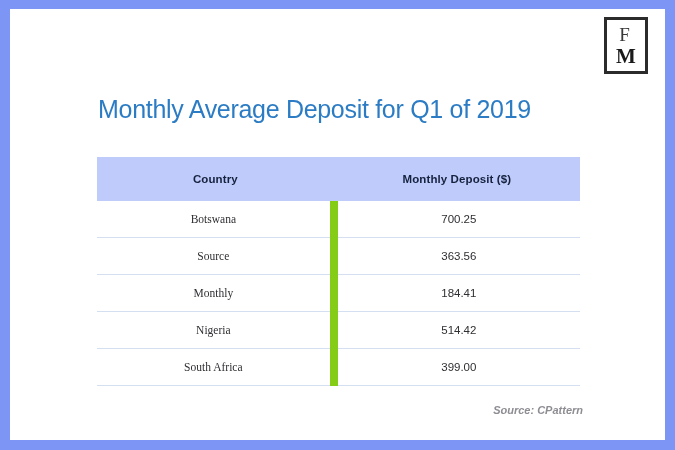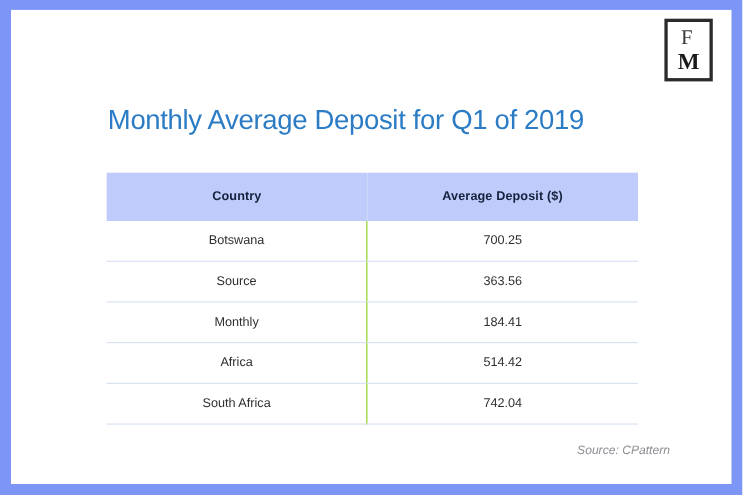--- a/index.html
+++ b/index.html
@@ -106,39 +106,40 @@
     color: #2f2f33;
     height: 36px;
     text-align: center;
     vertical-align: middle;
     padding: 0;
     border-bottom: 1px solid #d5dff2;
     background: #ffffff;
   }
   
   table.data td.col-country {
-    border-right: 1px solid #84cc16;
+    border-right: 8px solid #84cc16;
+    font-family: Liberation Serif, serif;
   }
   table.data tbody tr:first-child td {
     border-top: none;
   }
   table.data tbody tr:last-child td {
     border-bottom: 1px solid #d5dff2;
   }
   col.c1 { width: 49%; }
   col.c2 { width: 51%; }
 
   
   .source {
     position: absolute;
-    right: 56px;
+    right: 82px;
     top: 395px;
     font-size: 11px;
     font-style: italic;
-    font-weight: 400;
+    font-weight: 700;
     color: #8d8d93;
     white-space: nowrap;
   }
 </style>
 </head>
 <body>
 
 <div class="frame">
   <div class="canvas">
 
@@ -151,43 +152,43 @@
 
     <div class="table-wrap">
       <table class="data">
         <colgroup>
           <col class="c1">
           <col class="c2">
         </colgroup>
         <thead>
           <tr>
             <th>Country</th>
-            <th>Average Deposit ($)</th>
+            <th>Monthly Deposit ($)</th>
           </tr>
         </thead>
         <tbody>
           <tr>
             <td class="col-country">Botswana</td>
             <td>700.25</td>
           </tr>
           <tr>
             <td class="col-country">Source</td>
             <td>363.56</td>
           </tr>
           <tr>
             <td class="col-country">Monthly</td>
             <td>184.41</td>
           </tr>
           <tr>
-            <td class="col-country">Africa</td>
+            <td class="col-country">Nigeria</td>
             <td>514.42</td>
           </tr>
           <tr>
             <td class="col-country">South Africa</td>
-            <td>742.04</td>
+            <td>399.00</td>
           </tr>
         </tbody>
       </table>
     </div>
 
     <div class="source">Source: CPattern</div>
 
   </div>
 </div>
 

